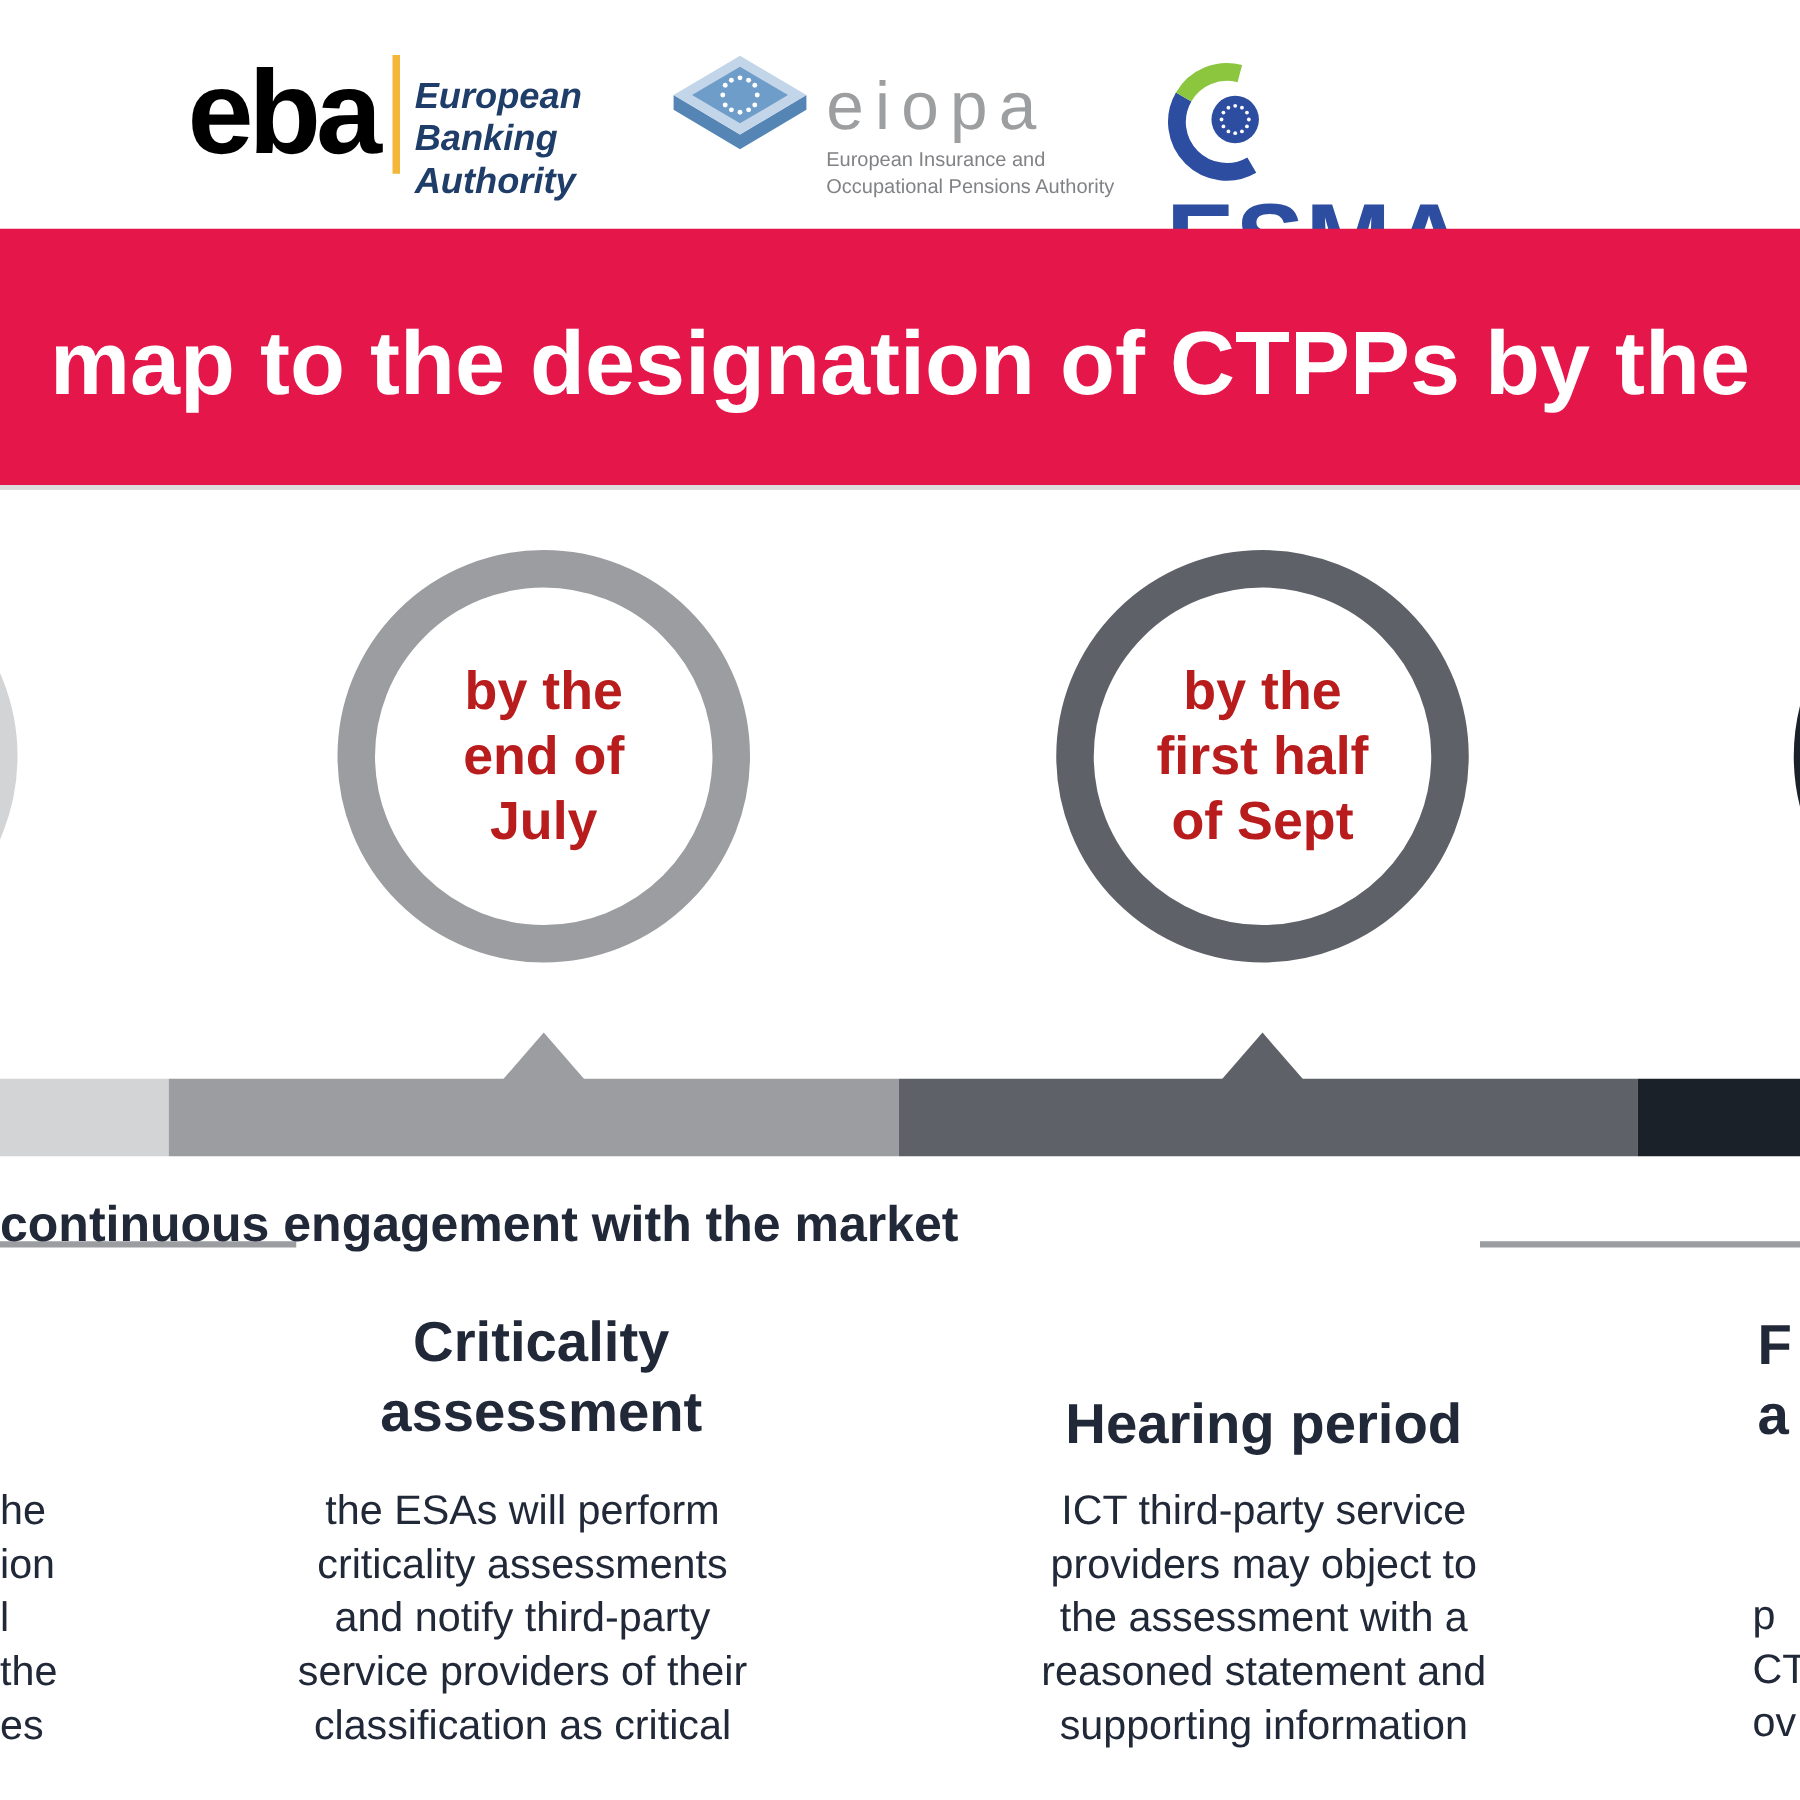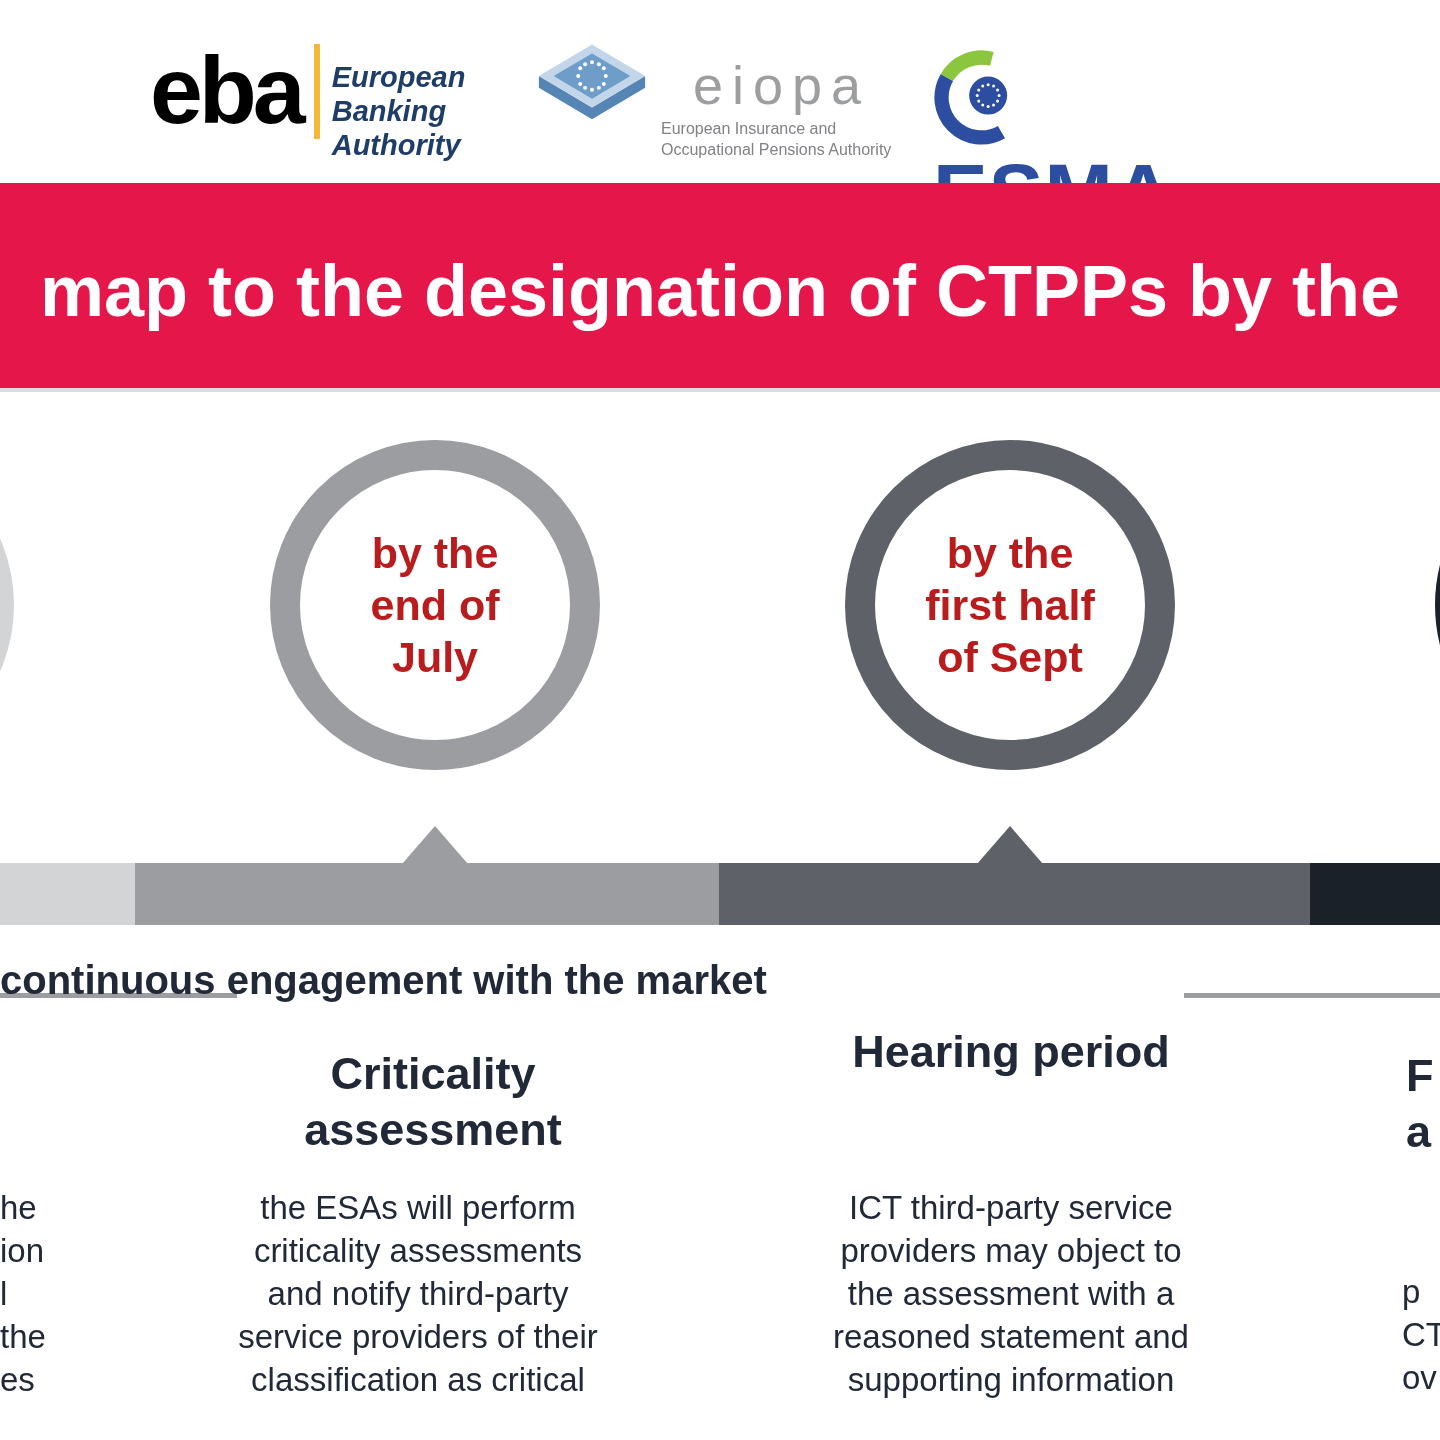--- a/index.html
+++ b/index.html
@@ -8,21 +8,21 @@
 
   
   .logo{position:absolute;display:flex;align-items:flex-start;}
   .eba{left:150px;top:40px;gap:12px;}
   .eba-word{font-size:95px;font-weight:bold;color:#000000;letter-spacing:-4px;line-height:100px;}
   .eba-bar{width:6px;height:95px;background:#f5b73a;margin-top:4px;}
   .eba-name{font-size:29px;font-weight:bold;color:#1e3d68;line-height:34px;white-space:pre-line;margin-top:20px;font-style:italic;}
 
   .eiopa{left:531px;top:38px;gap:8px;}
   .eiopa-text{display:flex;flex-direction:column;margin-top:22px;}
-  .eiopa-word{font-size:54px;color:#9c9ea0;letter-spacing:9px;line-height:50px;font-weight:400;margin-left:32px;}
+  .eiopa-word{font-size:54px;color:#9c9ea0;letter-spacing:9px;line-height:50px;font-weight:400;}
   .eiopa-sub{font-size:16px;color:#808285;line-height:21px;white-space:pre-line;margin-top:8px;}
 
   .esma{left:933px;top:50px;gap:6px;flex-direction:column;}
   .esma-text{display:flex;flex-direction:column;margin-top:4px;}
   .esma-word{font-size:82px;font-weight:bold;color:#2c4da0;line-height:76px;letter-spacing:1px;}
   .esma-sub{font-size:13.5px;color:#4c1d95;letter-spacing:-0.2px;margin-top:-4px;}
 
   
   .banner{position:absolute;left:0;top:183px;width:1440px;height:205px;background:#e5164a;
           display:flex;align-items:center;justify-content:center;overflow:hidden;}
@@ -51,21 +51,21 @@
   .eng-line-right{left:1184px;width:256px;}
   .eng-text{position:absolute;left:0;top:958px;width:1420px;
             font-size:40px;font-weight:bold;color:#212838;}
 
   
   .col-heading{position:absolute;font-size:45px;font-weight:bold;color:#212838;
                text-align:center;line-height:56px;white-space:pre-line;}
   .col-body{position:absolute;font-size:33px;color:#212838;line-height:43px;
             text-align:center;white-space:pre-line;}
   .h-col1{left:193px;top:1046px;width:480px;}
-  .h-col2{left:771px;top:1024px;width:480px;}
+  .h-col2{left:771px;top:1111px;width:480px;}
   .h-col3{left:1406px;top:1048px;width:200px;text-align:left;}
   .b-col0{left:0;top:1186px;width:120px;text-align:left;}
   .b-col1{left:178px;top:1186px;width:480px;}
   .b-col2{left:771px;top:1186px;width:480px;}
   .b-col3{left:1402px;top:1270px;width:120px;text-align:left;}
 </style>
 </head>
 <body>
 
 <div class="page">

